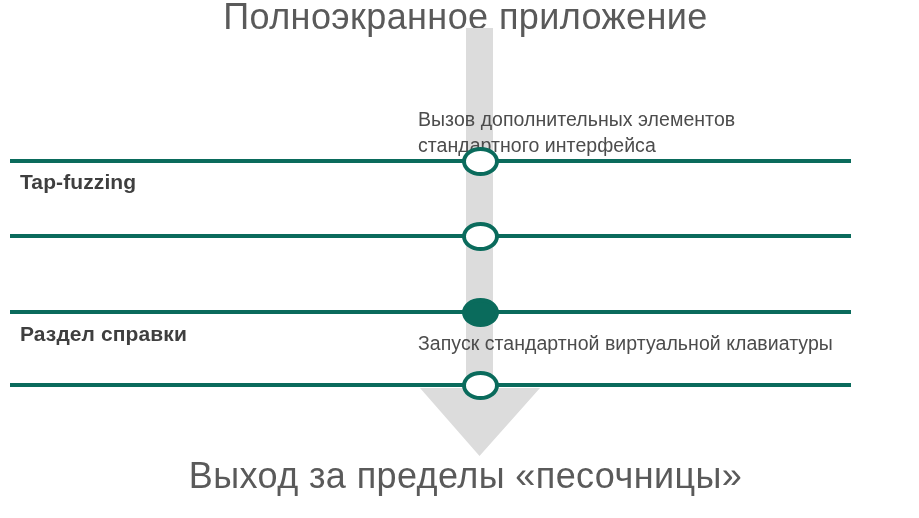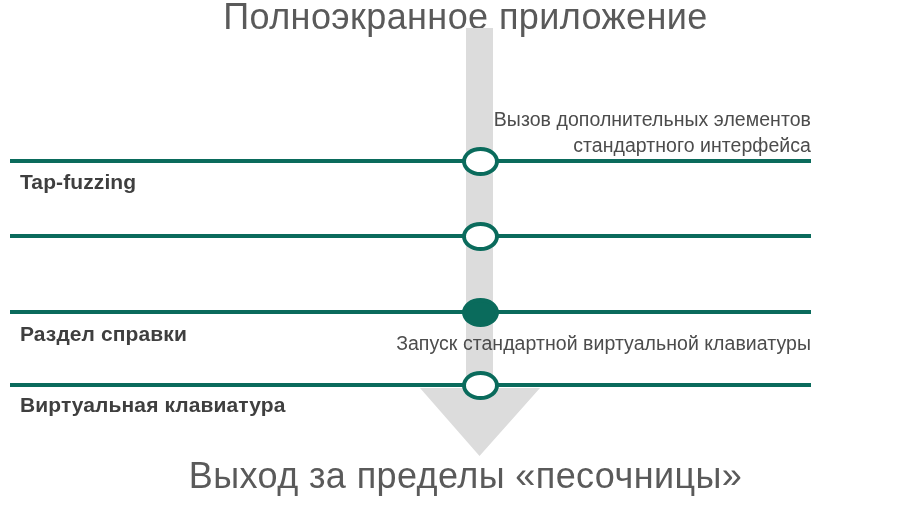--- a/index.html
+++ b/index.html
@@ -7,20 +7,21 @@
     padding: 0;
     background: #ffffff;
   }
   #canvas {
     position: relative;
     width: 811px;
     height: 518px;
     background: #ffffff;
     overflow: hidden;
     font-family: "Liberation Sans", sans-serif;
+    padding-left: 40px;
   }
 
   
   .title {
     position: absolute;
     left: 0;
     width: 919px;
     text-align: center;
     color: #5a5a5a;
     font-size: 36px;
@@ -67,23 +68,22 @@
     color: #3f3f3f;
     font-size: 21px;
     font-weight: 600;
     white-space: nowrap;
     letter-spacing: 0.1px;
     margin-top: 36px;
   }
 
   .stage-desc {
     position: absolute;
-    right: 0;
+    right: 13px;
     width: 420px;
-    text-align: right;
     color: #4c4c4c;
     font-size: 19.5px;
     font-weight: 400;
     line-height: 26px;
     letter-spacing: 0.05px;
   }
 
   .node {
     position: absolute;
     width: 37px;
@@ -121,19 +121,18 @@
   <div style="top:234px" class="stage-line right"></div>
   <div style="top:236px" class="node"></div>
 
   <div style="top:310px" class="stage-line left"></div>
   <div style="top:310px" class="stage-line right"></div>
   <div style="top:286px" class="stage-label">Раздел справки</div>
   <div style="top:312px" class="node filled"></div>
 
   <div style="top:383px" class="stage-line left"></div>
   <div style="top:383px" class="stage-line right"></div>
-  <div style="top:357px" class="stage-label">Виртуальная клавиатура</div>
   <div style="top:330px" class="stage-desc">Запуск стандартной виртуальной клавиатуры</div>
   <div style="top:385px" class="node"></div>
 
   <div class="title" id="title-bottom">Выход за пределы «песочницы»</div>
 
 </div>
 
 </body></html>

